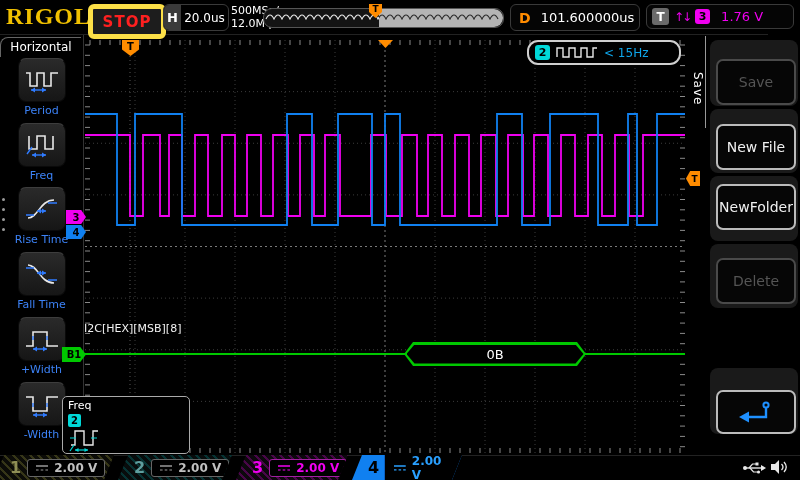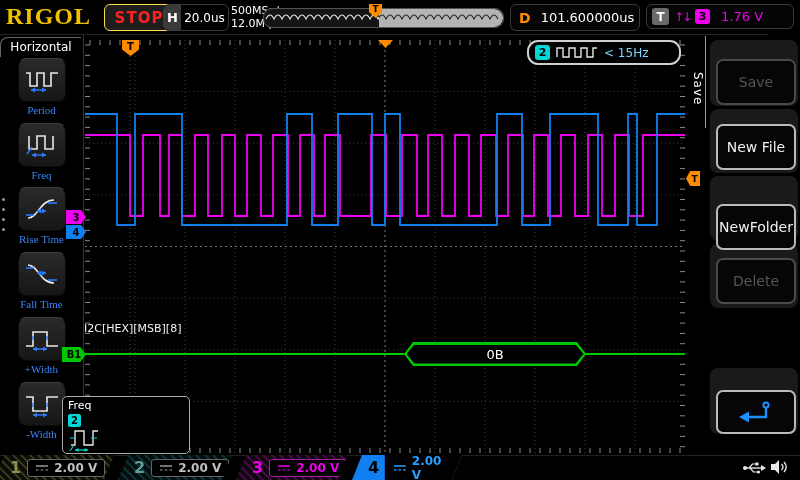--- a/index.html
+++ b/index.html
@@ -5,23 +5,23 @@
   html,body{margin:0;padding:0;background:#000;}
   #screen{position:relative;width:800px;height:480px;background:#000;overflow:hidden;
           font-family:"DejaVu Sans","Liberation Sans",sans-serif;color:#eee;}
   .abs{position:absolute;}
   .flex{display:flex;align-items:center;}
 
   
   #topbar{left:0;top:0;width:768px;height:34px;background:#000;border-bottom:1px solid #222;}
   #logo{left:6px;top:3px;font-family:"Liberation Serif","DejaVu Serif",serif;font-weight:bold;
         font-size:24px;color:var(--gold);letter-spacing:1px;}
-  #run-state{left:88px;top:4px;width:68px;height:25px;background:#1d1d1d;border:1px solid #fde047;
+  #run-state{left:88px;top:4px;width:68px;height:25px;background:#1d1d1d;border:5px solid #fde047;
              border-radius:6px;justify-content:center;font-weight:bold;font-size:15px;color:var(--red);
-             letter-spacing:1px;margin-left:16px;}
+             letter-spacing:1px;}
   #hbox{left:163px;top:4px;width:64px;height:25px;background:#000;border:1px solid #3a3a3a;border-radius:6px;overflow:hidden;}
   #hbox .hl{width:17px;height:100%;background:#3a3a3a;color:#fff;font-weight:bold;font-size:13px;
             display:flex;align-items:center;justify-content:center;}
   #hbox .hv{flex:1;text-align:center;font-size:12px;color:#fff;}
   #ratebox{left:231px;top:4px;font-size:11px;line-height:13px;color:#fff;}
   #membar{left:263px;top:8px;width:239px;height:18px;background:#141414;border:1px solid #555;border-radius:9px;overflow:hidden;}
   #membar .lightzone{position:absolute;left:115px;top:0;right:0;bottom:0;background:#b4b4b4;border-radius:0 9px 9px 0;}
   #mem-marker{left:369px;top:4px;width:13px;height:14px;background:var(--orange);
               clip-path:polygon(0 0,100% 0,100% 58%,50% 100%,0 58%);
               color:#000;font-size:9px;font-weight:bold;text-align:center;line-height:11px;z-index:3;}
@@ -37,41 +37,41 @@
   #tbox .lvl{color:var(--ch3);font-size:13px;margin-left:6px;}
 
   
   #leftmenu{left:0;top:35px;width:83px;height:420px;background:#000;border-right:1px solid #333;}
   #lm-title{left:0;top:37px;width:80px;text-align:center;font-size:12px;color:#fff;
             border:1px solid #666;border-radius:8px 0 0 0;border-right:none;border-bottom:none;padding:2px 0 3px;}
   .lm-item{width:83px;text-align:center;}
   .lm-btn{margin:0 auto;width:46px;height:42px;background:linear-gradient(#2a2a2a,#161616);
           border:1px solid #0a0a0a;border-top:1px solid #3d3d3d;border-radius:8px;
           display:flex;align-items:center;justify-content:center;}
-  .lm-label{margin-top:2px;font-size:11px;color:#3c82f6;font-family:Liberation Serif, serif;}
+  .lm-label{margin-top:2px;font-size:11px;color:#3c82f6;}
   .dots{left:2px;top:198px;width:4px;}
   .dots div{width:3px;height:3px;border-radius:50%;background:#9a9a9a;margin-bottom:7px;}
 
   
   #scope-svg{left:0;top:0;}
   .marker{clip-path:polygon(0 0,76% 0,100% 50%,76% 100%,0 100%);color:#000;font-weight:bold;
           display:flex;align-items:center;justify-content:center;}
   #trig-pos-marker{left:122px;top:40px;width:17px;height:16px;background:var(--orange);
                    clip-path:polygon(0 0,100% 0,100% 60%,50% 100%,0 60%);
                    color:#000;font-weight:bold;font-size:10px;text-align:center;line-height:13px;}
   #time-ref-marker{left:378px;top:40px;width:15px;height:8px;background:var(--orange);
                    clip-path:polygon(0 0,100% 0,50% 100%);}
   #trig-lvl-marker{left:686px;top:171px;width:14px;height:15px;background:var(--orange);
                    clip-path:polygon(0 50%,30% 0,100% 0,100% 100%,30% 100%);
                    color:#000;font-weight:bold;font-size:9px;display:flex;align-items:center;justify-content:center;padding-left:3px;box-sizing:border-box;z-index:6;}
   #freq-badge{left:527px;top:40px;width:154px;height:25px;background:#000;border:2px solid #cfcfcf;
               border-radius:11px;gap:6px;padding-left:6px;box-sizing:border-box;z-index:4;}
   #freq-badge .src{width:15px;height:15px;background:var(--cyan);border-radius:3px;color:#000;
                    font-weight:bold;font-size:11px;display:flex;align-items:center;justify-content:center;}
-  #freq-badge .txt{color:#7dd3fc;font-size:12px;}
+  #freq-badge .txt{color:#0ea5e9;font-size:12px;}
   #decode-label{left:84px;top:322px;font-size:11px;color:#f2f2f2;z-index:3;}
   .packet{top:342px;height:24px;clip-path:polygon(9px 0,calc(100% - 9px) 0,100% 50%,calc(100% - 9px) 100%,9px 100%,0 50%);
           background:var(--bus);z-index:3;}
   .packet .inner{position:absolute;left:2.5px;top:2.5px;right:2.5px;bottom:2.5px;
                  clip-path:polygon(8px 0,calc(100% - 8px) 0,100% 50%,calc(100% - 8px) 100%,8px 100%,0 50%);
                  display:flex;align-items:center;justify-content:center;color:#fff;font-size:13px;}
   #counterbox{left:62px;top:396px;width:128px;height:58px;background:#000;border:1px solid #aaa;
               border-radius:5px;z-index:5;box-sizing:border-box;}
   #counterbox .title{position:absolute;left:5px;top:2px;font-size:11px;color:#fff;}
   #counterbox .src{position:absolute;left:5px;top:17px;width:13px;height:13px;background:var(--cyan);
@@ -483,21 +483,21 @@
   <div id="rm-tab" class="abs">Save</div>
 
   <div class="rm-box abs" style="top:40px;height:66px;"></div>
   <div class="rm-box abs" style="top:109px;height:64px;"></div>
   <div class="rm-box abs" style="top:176px;height:65px;"></div>
   <div class="rm-box abs" style="top:244px;height:64px;"></div>
   <div class="rm-box abs" style="top:368px;height:66px;"></div>
 
   <div class="rm-btn abs disabled" style="top:59px;">Save</div>
   <div class="rm-btn abs" style="top:124px;">New File</div>
-  <div class="rm-btn abs" style="top:204px;text-align:right;">NewFolder</div>
+  <div class="rm-btn abs" style="top:184px;text-align:right;">NewFolder</div>
   <div class="rm-btn abs disabled" style="top:258px;">Delete</div>
   <div class="rm-btn abs" style="top:390px;height:40px;">
     <svg width="40" height="26" viewBox="0 0 40 26">
       <circle cx="30" cy="6" r="2.6" fill="none" stroke="#1e90ff" stroke-width="2"></circle>
       <path d="M30 8.5 V18 H11" fill="none" stroke="#1e90ff" stroke-width="2.4"></path>
       <path d="M13 12.5 L3 18 l10 5.5 z" fill="#1e90ff"></path>
     </svg>
   </div>
 
   <div id="bottombar" class="abs"></div>

